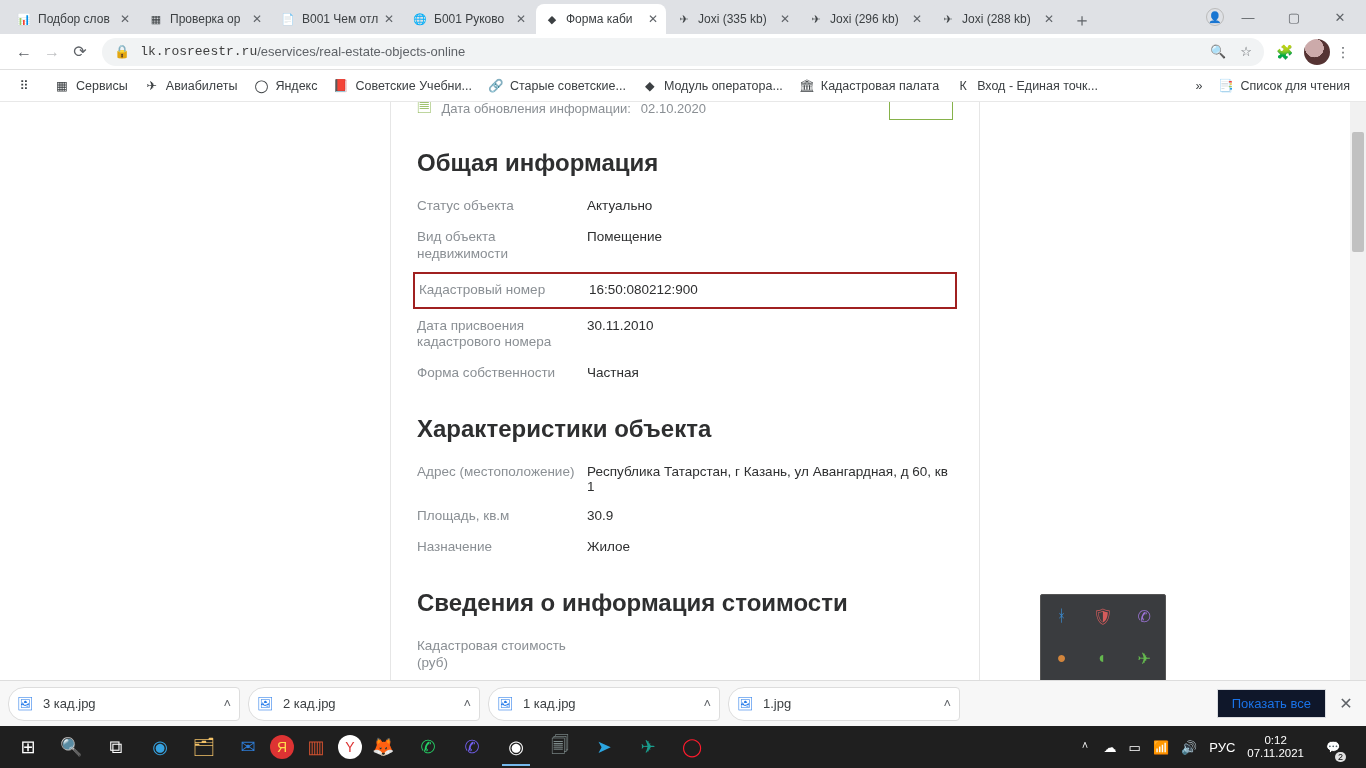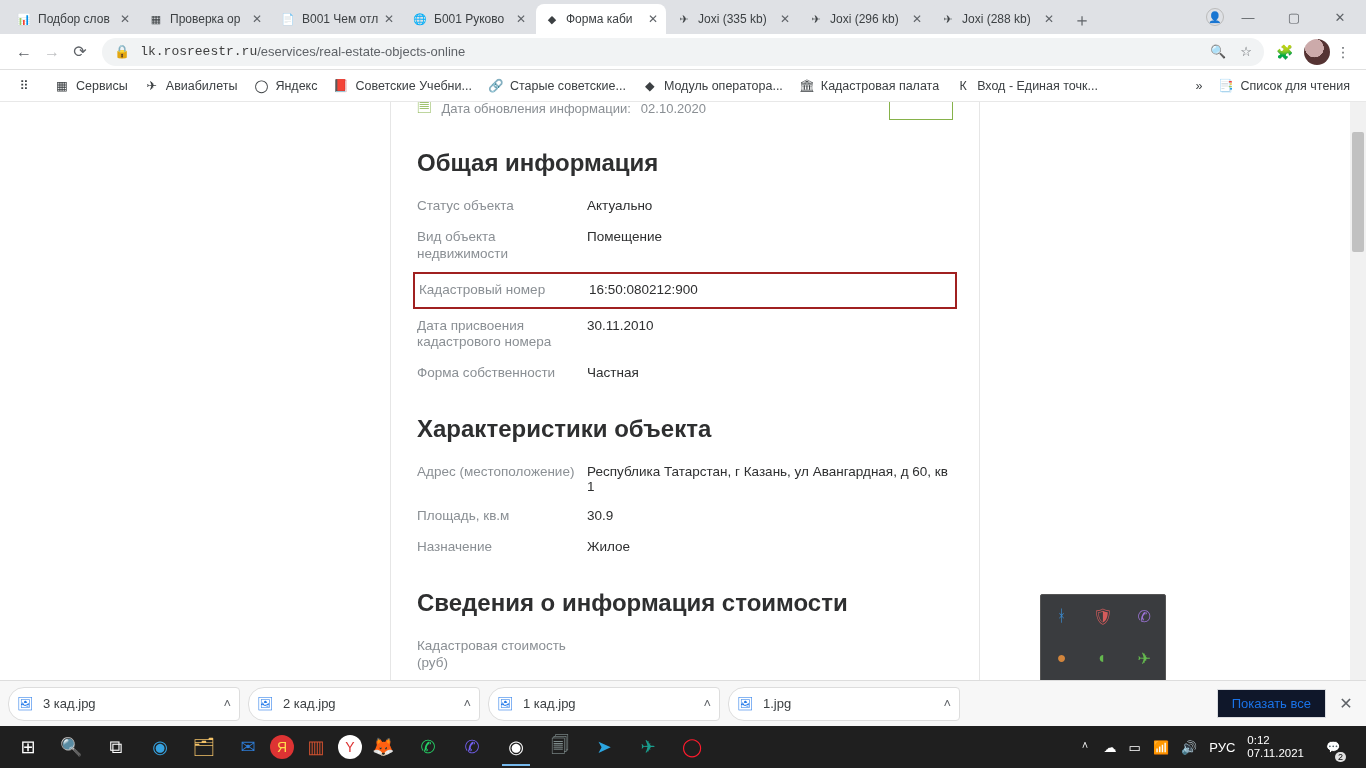--- a/index.html
+++ b/index.html
@@ -166,21 +166,21 @@
   .taskbar .tb{
     width:44px; height:42px;
     display:flex; align-items:center; justify-content:center;
     font-size:18px; cursor:pointer;
   }
   .taskbar .tray{
     margin-left:auto; display:flex; align-items:center; gap:12px;
     font-size:11.5px; padding-right:8px;
   }
   .taskbar .tray .sys{ font-size:13px;}
-  .taskbar .clock{ text-align:left; line-height:1.15; }
+  .taskbar .clock{ text-align:center; line-height:1.15; }
   .taskbar .notif{
     width:36px;height:42px;color:#fff;
     display:flex;align-items:center;justify-content:center;position:relative;
   }
   .taskbar .notif .badge{
     position:absolute; right:6px; bottom:6px;
     background:#e0e0e0;color:#000;border-radius:8px;
     font-size:9px;padding:0 3px;
   }
   .tb-chrome{ position:relative;}

